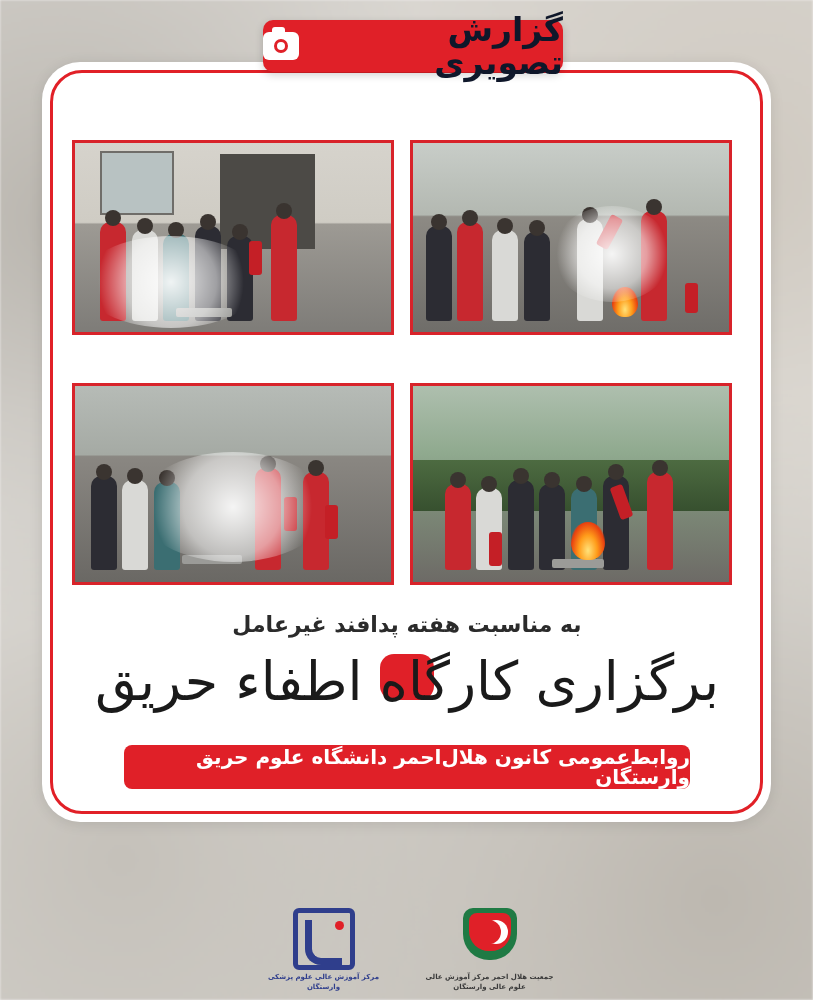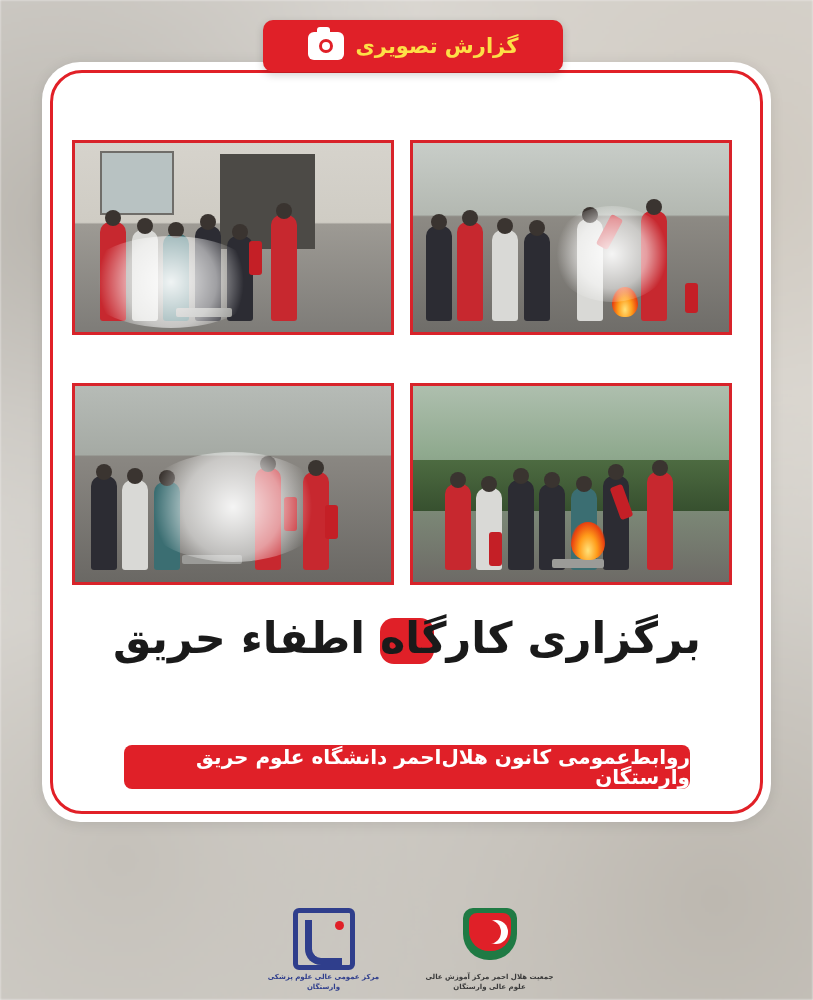--- a/index.html
+++ b/index.html
@@ -70,22 +70,22 @@
     border-radius: 10px;
     display: flex;
     flex-direction: row;
     align-items: center;
     justify-content: center;
     gap: 12px;
     box-shadow: 0 3px 8px rgba(0,0,0,0.18);
     z-index: 5;
   }
   .ribbon-text {
-    color: #fde047;
-    font-size: 21px;
+    color: #0f172a;
+    font-size: 33px;
     font-weight: bold;
     letter-spacing: 0px;
     line-height: 1;
     direction: rtl;
   }
   .cam-icon {
     width: 36px;
     height: 28px;
     background: #ffffff;
     border-radius: 6px;
@@ -209,22 +209,22 @@
     font-weight: bold;
     line-height: 1.2;
     margin-bottom: 10px;
   }
   .title-row {
     position: relative;
     display: inline-block;
   }
   .title {
     color: #1a1a1a;
-    font-size: 43px;
-    font-weight: bold;
+    font-size: 54px;
+    font-weight: normal;
     line-height: 1.25;
     position: relative;
     z-index: 2;
   }
   .title-blob {
     position: absolute;
     z-index: 1;
     left: 50%;
     transform: translateX(-50%);
     top: 6px;
@@ -411,20 +411,21 @@
         <div class="person red" style="left:74%; height:50%;"></div>
         <div class="extinguisher" style="left:64%; bottom:32%; transform:rotate(-20deg);"></div>
         <div class="extinguisher" style="left:24%; bottom:8%;"></div>
         <div class="tray" style="left:44%; bottom:7%; width:52px;"></div>
         <div class="flame" style="left:50%; bottom:11%; width:34px; height:38px;"></div>
       </div>
     </div>
   </div>
 
   <div class="headline-wrap">
+    <div class="kicker">به مناسبت هفته پدافند غیرعامل</div>
     <div class="title-row">
       <span class="title-blob"></span>
       <span class="title">برگزاری کارگاه اطفاء حریق</span>
     </div>
   </div>
 
   <div class="subbar">
     <span class="subbar-text">روابط‌عمومی کانون هلال‌احمر دانشگاه علوم حریق وارستگان</span>
   </div>
 
@@ -436,18 +437,18 @@
       </div>
       <div class="logo-caption">جمعیت هلال احمر
 مرکز آموزش عالی علوم عالی وارستگان</div>
     </div>
     <div class="logo-block">
       <div class="uni-mark">
         <span class="frame"></span>
         <span class="swoosh"></span>
         <span class="dot"></span>
       </div>
-      <div class="logo-caption blue">مرکز عمومی عالی
+      <div class="logo-caption blue">مرکز آموزش عالی
 علوم پزشکی
 وارستگان</div>
     </div>
   </div>
 </div>
 
 </body></html>

